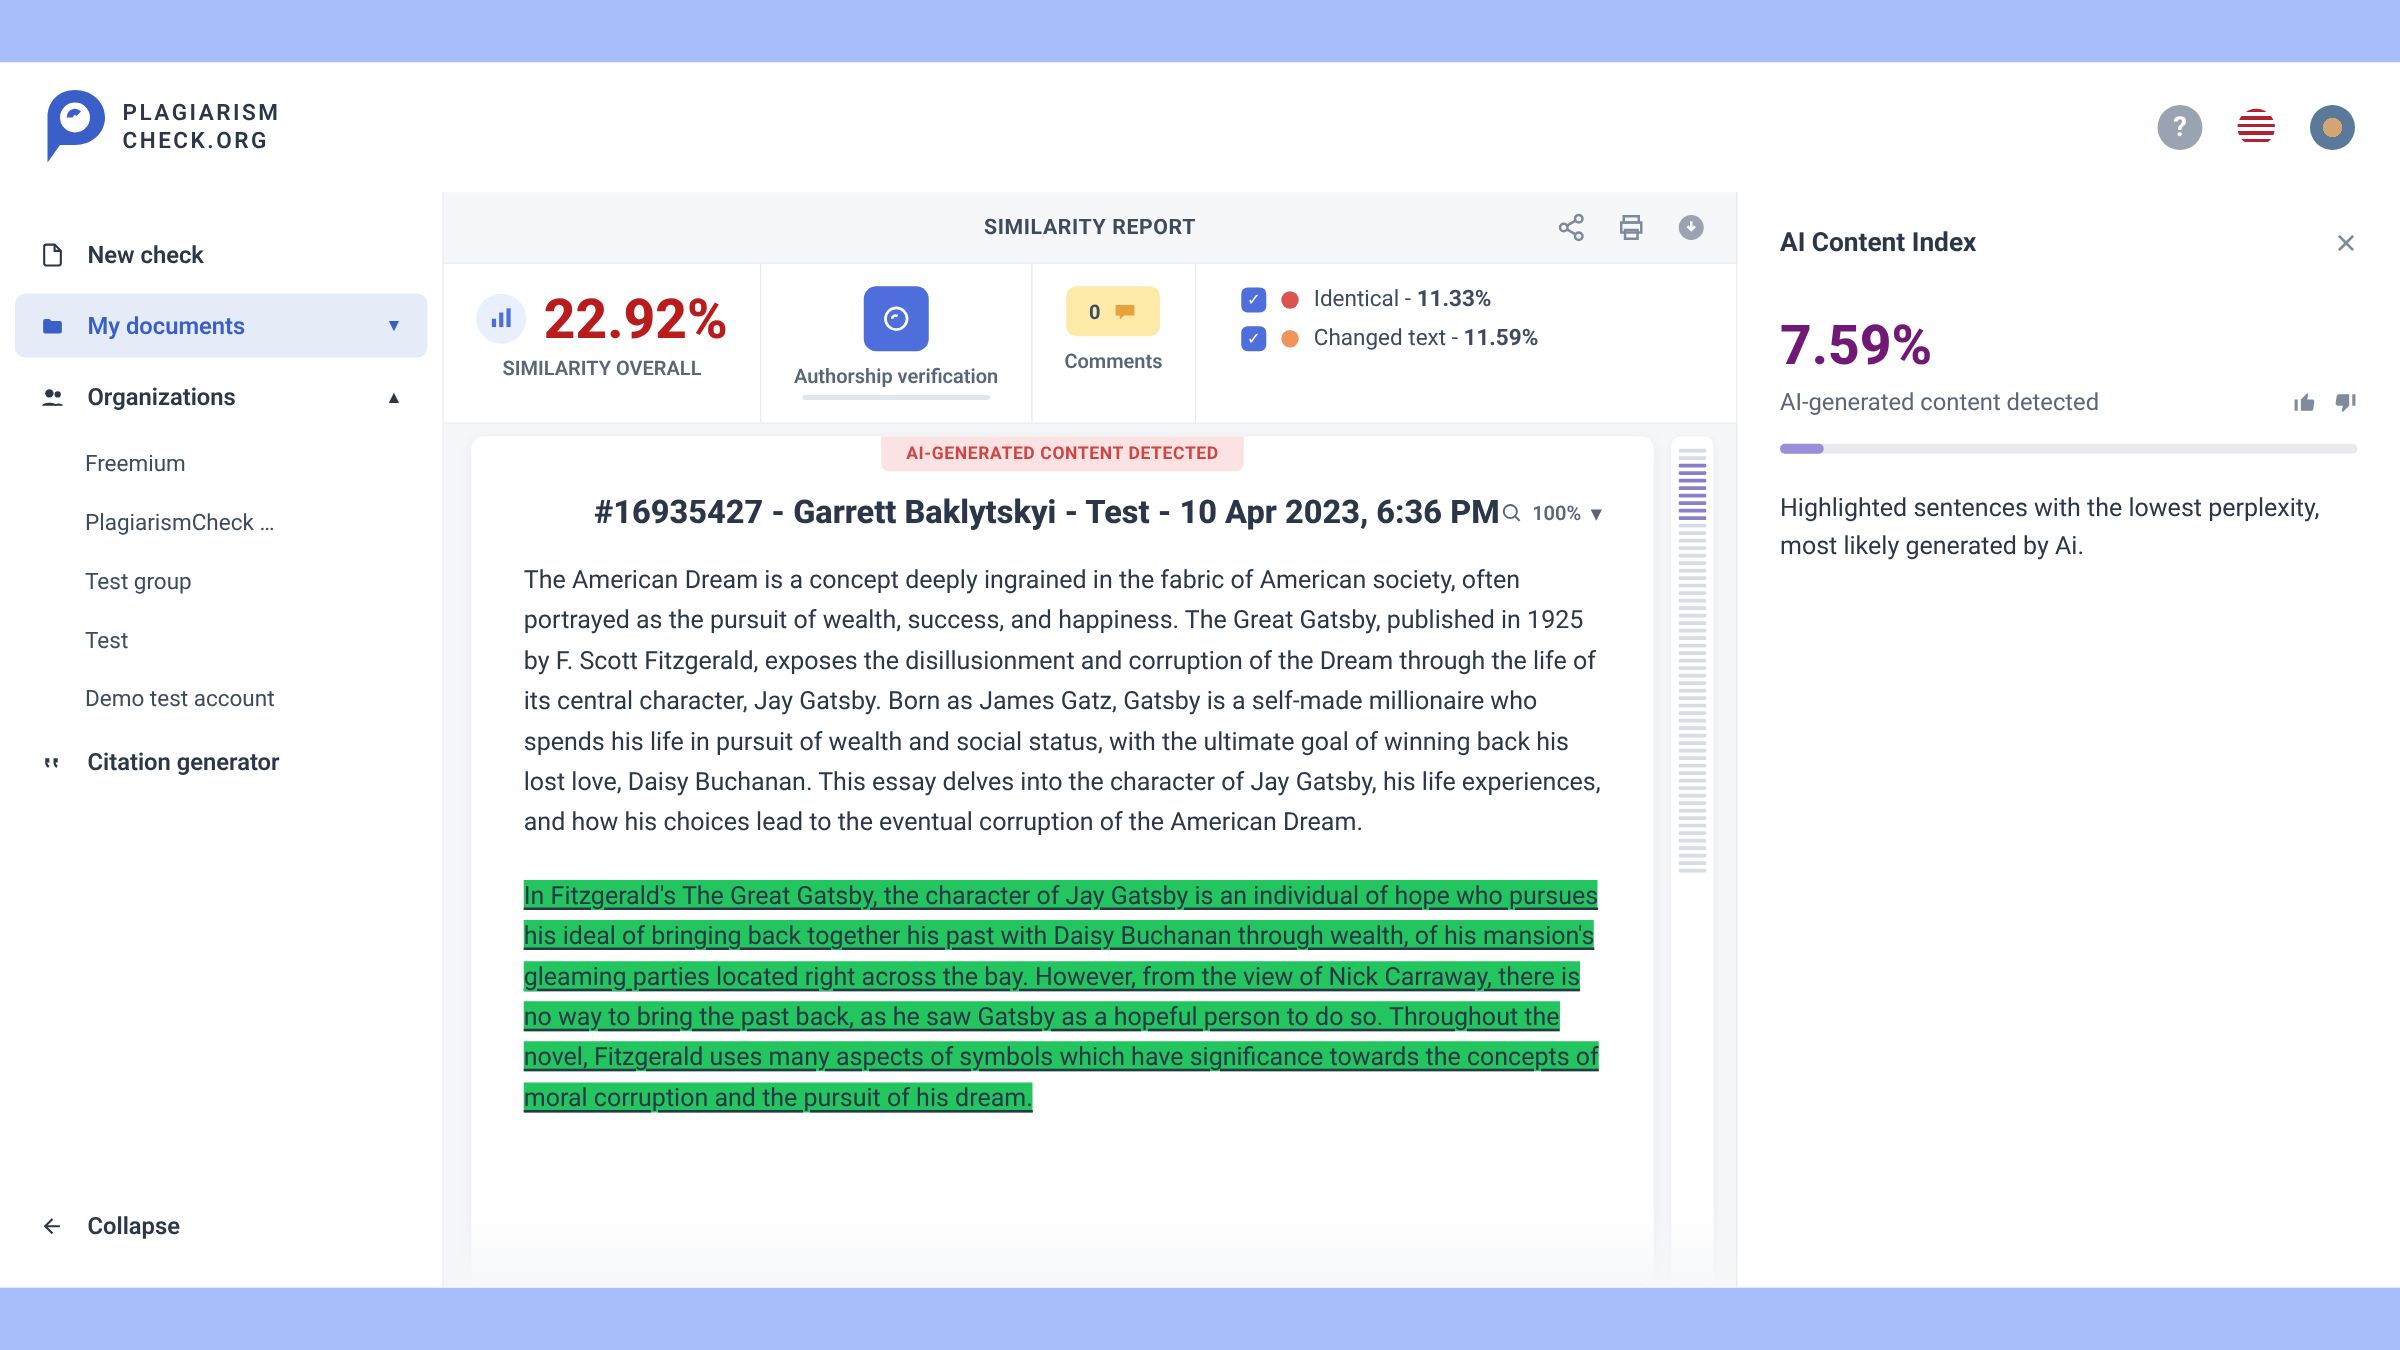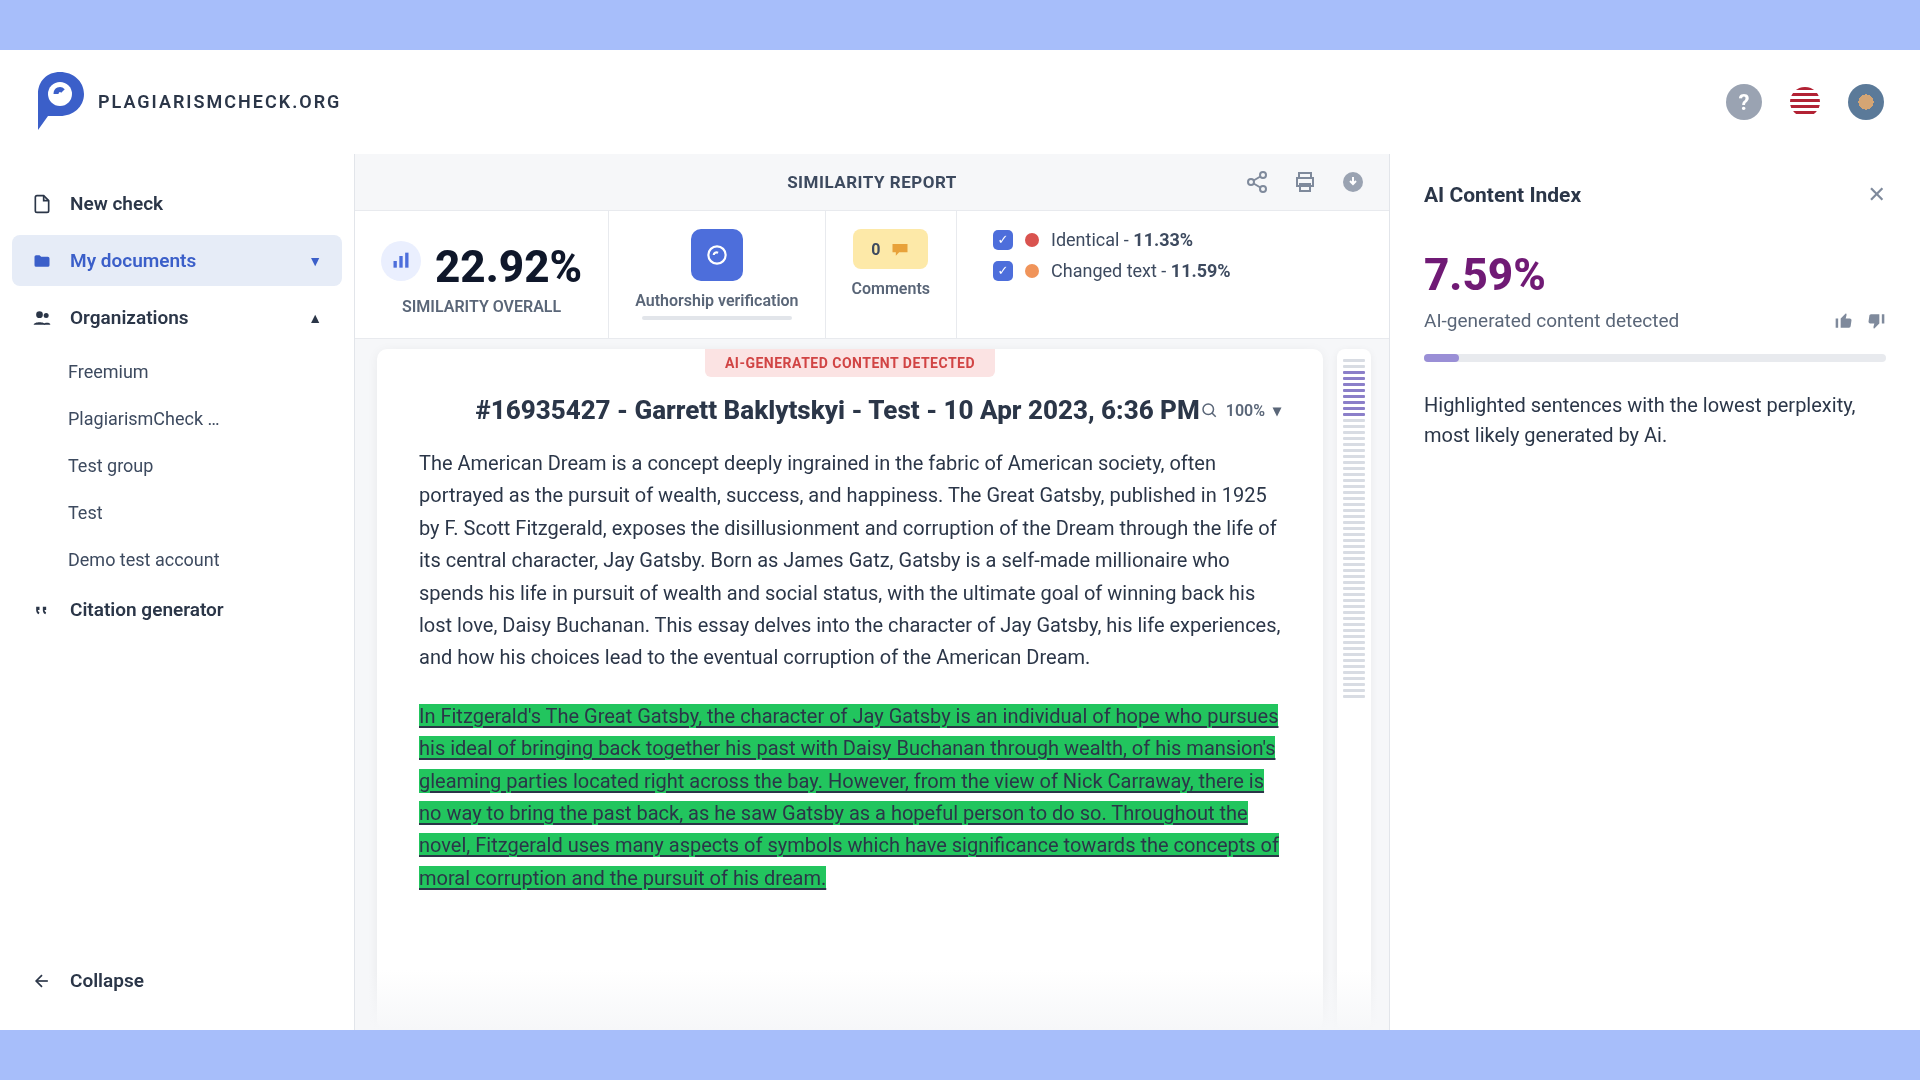--- a/index.html
+++ b/index.html
@@ -1,21 +1,21 @@
 <!DOCTYPE html>
 <html><head>
 <meta charset="utf-8">
 <style>
 * { margin: 0; padding: 0; box-sizing: border-box; font-family: -apple-system, BlinkMacSystemFont, 'Segoe UI', Roboto, sans-serif; }
 body { background: #a7befa; width: 1920px; height: 1080px; overflow: hidden; }
 .app-frame { background: #f6f7f9; margin: 50px 0; height: 980px; position: relative; }
 .topbar { background: #fff; height: 104px; display: flex; align-items: center; padding: 0 36px; justify-content: space-between; }
 .logo-block { display: flex; align-items: center; gap: 14px; }
 .logo-mark { width: 48px; height: 60px; }
-.logo-text { display: flex; flex-direction: row; line-height: 1.2; color: #2b3648; font-weight: 600; letter-spacing: 2px; font-size: 18px; }
+.logo-text { display: flex; flex-direction: column; line-height: 1.2; color: #2b3648; font-weight: 600; letter-spacing: 2px; font-size: 18px; }
 .topbar-right { display: flex; align-items: center; gap: 28px; }
 .help-btn { width: 36px; height: 36px; border-radius: 50%; background: #9aa3b2; color: #fff; display: flex; align-items: center; justify-content: center; font-size: 22px; font-weight: 700; cursor: pointer; }
 .flag { width: 30px; height: 30px; border-radius: 50%; background: linear-gradient(to bottom, #b22234 0%, #b22234 10%, #fff 10%, #fff 20%, #b22234 20%, #b22234 30%, #fff 30%, #fff 40%, #b22234 40%, #b22234 50%, #fff 50%, #fff 60%, #b22234 60%, #b22234 70%, #fff 70%, #fff 80%, #b22234 80%, #b22234 90%, #fff 90%); position: relative; cursor: pointer; }
 .avatar { width: 36px; height: 36px; border-radius: 50%; background: radial-gradient(circle at center, #d4a574 30%, #5b7a99 30%); cursor: pointer; }
 .body-area { display: flex; height: calc(100% - 104px); }
 .sidebar { width: 355px; background: #fff; border-right: 1px solid #e2e5ea; padding: 24px 12px; display: flex; flex-direction: column; }
 .side-item { display: flex; align-items: center; gap: 18px; padding: 14px 20px; border-radius: 8px; font-size: 19px; font-weight: 600; color: #2b3648; cursor: pointer; margin-bottom: 6px; }
 .side-item.active { background: #e6ecf7; color: #3b5fc9; }
 .side-item .chev { margin-left: auto; font-size: 14px; }
 .side-sub { padding: 12px 20px 12px 56px; font-size: 18px; color: #3d4a5f; cursor: pointer; margin-bottom: 2px; }
@@ -23,21 +23,21 @@
 .main-col { flex: 1; background: #f6f7f9; display: flex; flex-direction: column; border-right: 1px solid #e2e5ea; }
 .report-head { display: flex; align-items: center; justify-content: center; position: relative; padding: 18px 24px; border-bottom: 1px solid #e8eaee; }
 .report-title { font-size: 17px; font-weight: 700; color: #3d4a5f; letter-spacing: 0.5px; }
 .head-actions { position: absolute; right: 24px; display: flex; gap: 24px; }
 .head-icon { width: 24px; height: 24px; color: #7f8a9c; cursor: pointer; }
 .stats-row { display: flex; border-bottom: 1px solid #e8eaee; background: #fff; }
 .stat-cell { padding: 18px 26px; border-right: 1px solid #e8eaee; display: flex; flex-direction: column; align-items: center; }
 .stat-cell:last-child { border-right: none; flex: 1; align-items: flex-start; padding-left: 36px; }
 .sim-pct-row { display: flex; align-items: center; gap: 14px; }
 .chart-badge { width: 40px; height: 40px; border-radius: 50%; background: #eaeffe; display: flex; align-items: center; justify-content: center; color: #4d6edb; }
-.sim-pct { font-size: 44px; font-weight: 800; color: #0f172a; margin-top: 12px; }
+.sim-pct { font-size: 44px; font-weight: 800; color: #b91c1c; }
 .sim-label { font-size: 16px; font-weight: 600; color: #5a6678; margin-top: 4px; }
 .auth-badge { width: 52px; height: 52px; border-radius: 10px; background: #4d6edb; display: flex; align-items: center; justify-content: center; color: #fff; }
 .auth-label { font-size: 16px; font-weight: 600; color: #5a6678; margin-top: 10px; }
 .auth-underline { width: 150px; height: 4px; background: #e2e5ea; margin-top: 6px; border-radius: 2px; }
 .comments-badge { background: #fde9a8; border-radius: 8px; padding: 10px 18px; display: flex; align-items: center; gap: 10px; font-weight: 700; color: #3d4a5f; }
 .legend-row { display: flex; align-items: center; gap: 12px; margin-bottom: 10px; }
 .check { width: 20px; height: 20px; border-radius: 5px; background: #4d6edb; display: flex; align-items: center; justify-content: center; color: #fff; font-size: 13px; }
 .dot { width: 14px; height: 14px; border-radius: 50%; }
 .dot.red { background: #d9534f; }
 .dot.orange { background: #f0945a; }

